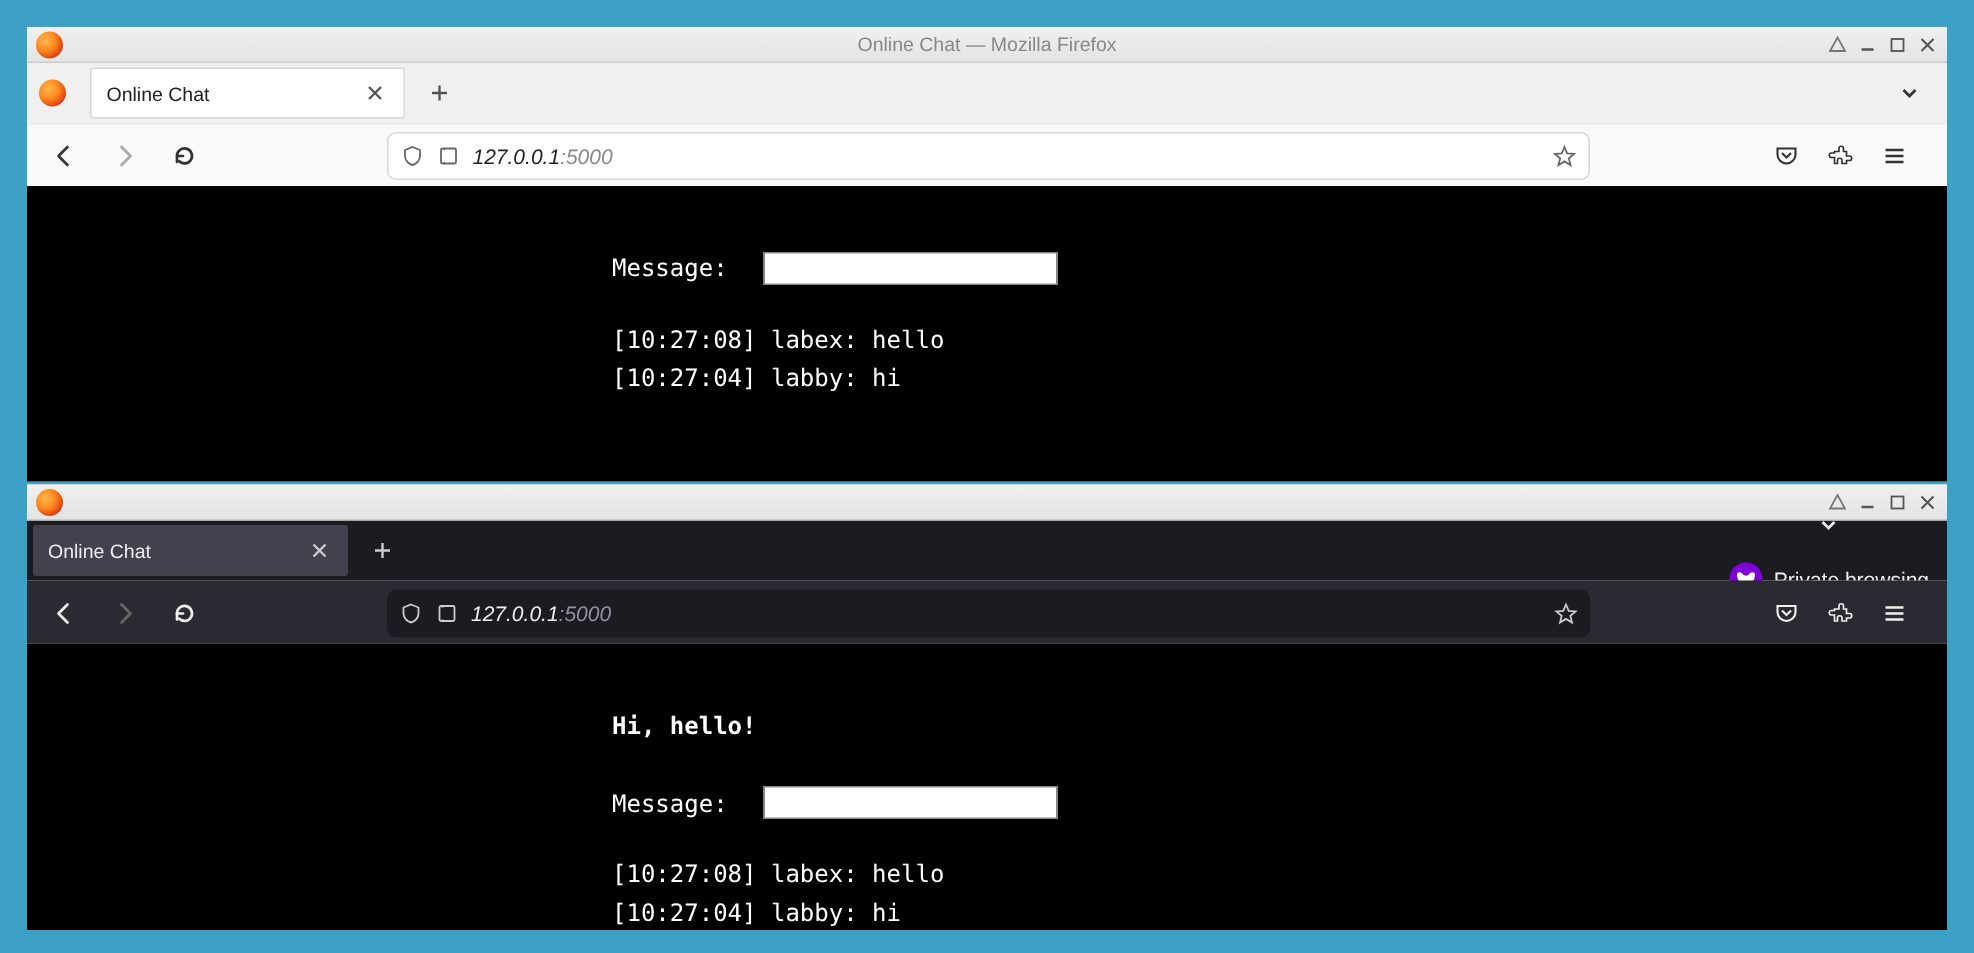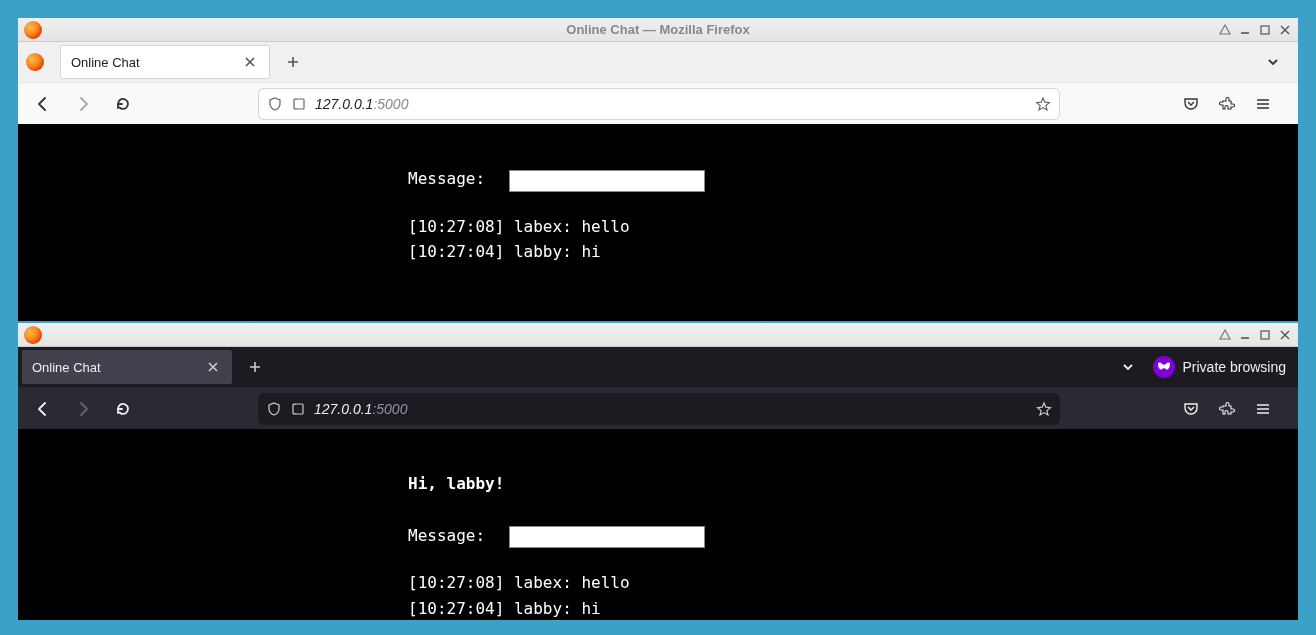--- a/index.html
+++ b/index.html
@@ -25,21 +25,21 @@
   
   .titlebar {
     height: 24px;
     background: linear-gradient(#f0f0f0,#e4e4e4);
     border-bottom: 1px solid #ccc;
     display: flex;
     align-items: center;
     justify-content: center;
     position: relative;
     color: #888;
-    font-weight: bold;
+    font-weight: normal;
     font-size: 13px;
   }
   .titlebar .ff-logo {
     position: absolute;
     left: 6px;
     top: 3px;
     width: 18px; height: 18px;
     border-radius: 50%;
     background: radial-gradient(circle at 35% 35%, #ffb84d 0%, #ff8a1f 40%, #e0480e 70%, #a0127c 100%);
   }
@@ -88,21 +88,21 @@
   }
   .tab.light { background:#fff; border:1px solid #d6d6d6; color:#222; }
   .tab.dark  { background:#42414d; color:#eee; }
   .tab .close { margin-left:auto; color:#555; width:18px;height:18px;display:flex;align-items:center;justify-content:center;border-radius:3px;cursor:pointer;}
   .tab.dark .close { color:#ccc; }
   .newtab {
     width:30px;height:30px;display:flex;align-items:center;justify-content:center;border-radius:4px;cursor:pointer;
     font-size:18px;color:#555;
   }
   .tabstrip.dark .newtab { color:#ccc; }
-  .tabright { margin-left:auto; display:flex; align-items:center; gap:12px; padding-right:8px; }
+  .tabright { margin-left:auto; display:flex; align-items:center; gap:12px; padding-right:8px;flex-direction:column; }
   .dropdown-caret { width:26px;height:26px;display:flex;align-items:center;justify-content:center;cursor:pointer; }
   .private-badge {
     display:flex;align-items:center;gap:8px;color:#eee;font-size:14px;
   }
   .private-icon {
     width:22px;height:22px;border-radius:50%;background:#8000d7;
     display:flex;align-items:center;justify-content:center;
   }
 
   
@@ -156,21 +156,21 @@
   }
   .page-inner {
     margin-left: 390px;
   }
   .greeting {
     font-weight:bold;
     margin-bottom: 26px;
   }
   .msgrow {
     display:flex;
-    align-items:flex-end;
+    align-items:center;
     gap:24px;
     margin-bottom: 22px;
   }
   .msgrow input {
     height: 22px;
     width: 196px;
     background:#fff;
     border:1px solid #888;
     padding:2px 4px;
     font-family:inherit;
@@ -423,21 +423,21 @@
       <span class="icon-btn">
         <svg width="18" height="18" viewBox="0 0 18 18">
             <path d="M3 5h12M3 9h12M3 13h12" stroke="currentColor" stroke-width="1.6"></path>
           </svg>
       </span>
     </div>
   </div>
 
   <div class="viewport">
     <div class="page-inner">
-      <div class="greeting">Hi, labby!</div>
+      <div class="greeting">Hi, hello!</div>
       <div class="msgrow">
         <span>Message:</span>
         <input type="text" value="" style="">
       </div>
       <div class="log">
         <div>[10:27:08] labex: hello</div>
         <div>[10:27:04] labby: hi</div>
       </div>
     </div>
   </div>

